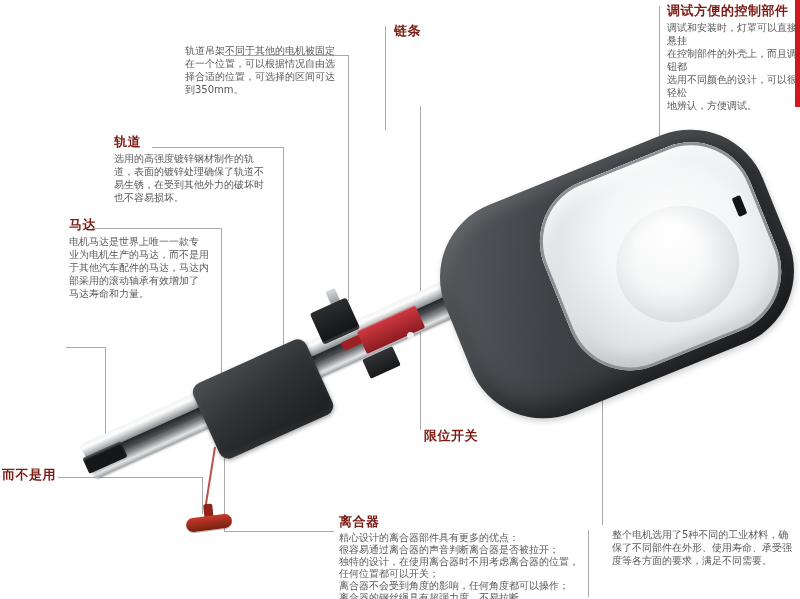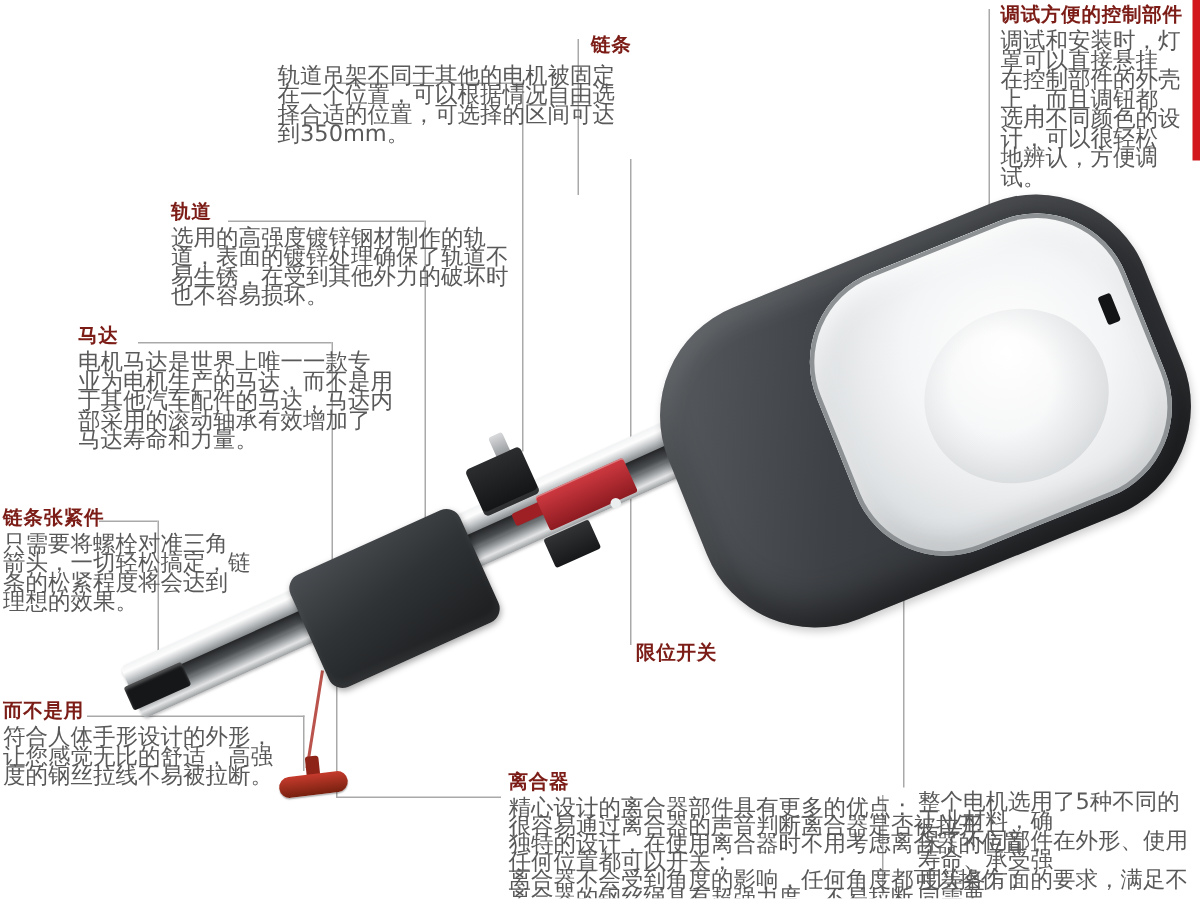--- a/index.html
+++ b/index.html
@@ -13,21 +13,21 @@
     position:relative;width:800px;height:599px;background:#ffffff;
     overflow:hidden;font-family:"DejaVu Sans",sans-serif;
   }
   
   .callout{position:absolute;z-index:6;}
   .callout h3{
     margin:0 0 3px 0;font-size:13px;line-height:14px;font-weight:bold;
     color:var(--heading);letter-spacing:0.5px;white-space:nowrap;
   }
   .callout p{
-    margin:0;font-size:15px;line-height:13px;color:var(--body);
+    margin:0;font-size:10px;line-height:13px;color:var(--body);
     white-space:pre-line;
   }
   
   .ln{position:absolute;background:var(--leader);z-index:1;}
   .ln.h{height:1px;}
   .ln.v{width:1px;}
   .accent-bar{position:absolute;background:var(--accent);z-index:6;}
   
   .part{position:absolute;}
   .rail{
@@ -186,42 +186,32 @@
   </div>
 
   <div class="callout" style="left:114px;top:135px">
     <h3>轨道</h3>
     <p>选用的高强度镀锌钢材制作的轨
 道，表面的镀锌处理确保了轨道不
 易生锈，在受到其他外力的破坏时
 也不容易损坏。</p>
   </div>
 
-  <div class="callout" style="left:52px;top:218px">
+  <div class="callout" style="left:69px;top:218px">
     <h3>马达</h3>
     <p>电机马达是世界上唯一一款专
 业为电机生产的马达，而不是用
 于其他汽车配件的马达，马达内
 部采用的滚动轴承有效增加了
 马达寿命和力量。</p>
   </div>
 
-  <div class="callout" style="left:2px;top:339px">
-    <h3>链条张紧件</h3>
-    <p>只需要将螺栓对准三角
-箭头，一切轻松搞定，链
-条的松紧程度将会达到
-理想的效果。</p>
-  </div>
 
   <div class="callout" style="left:2px;top:468px">
     <h3>而不是用</h3>
-    <p>符合人体手形设计的外形，
-让您感觉无比的舒适，高强
-度的钢丝拉线不易被拉断。</p>
   </div>
 
   <div class="callout" style="left:424px;top:429px">
     <h3>限位开关</h3>
   </div>
 
   <div class="callout" style="left:339px;top:515px">
     <h3>离合器</h3>
     <p style="line-height:12px">精心设计的离合器部件具有更多的优点：
 很容易通过离合器的声音判断离合器是否被拉开；

